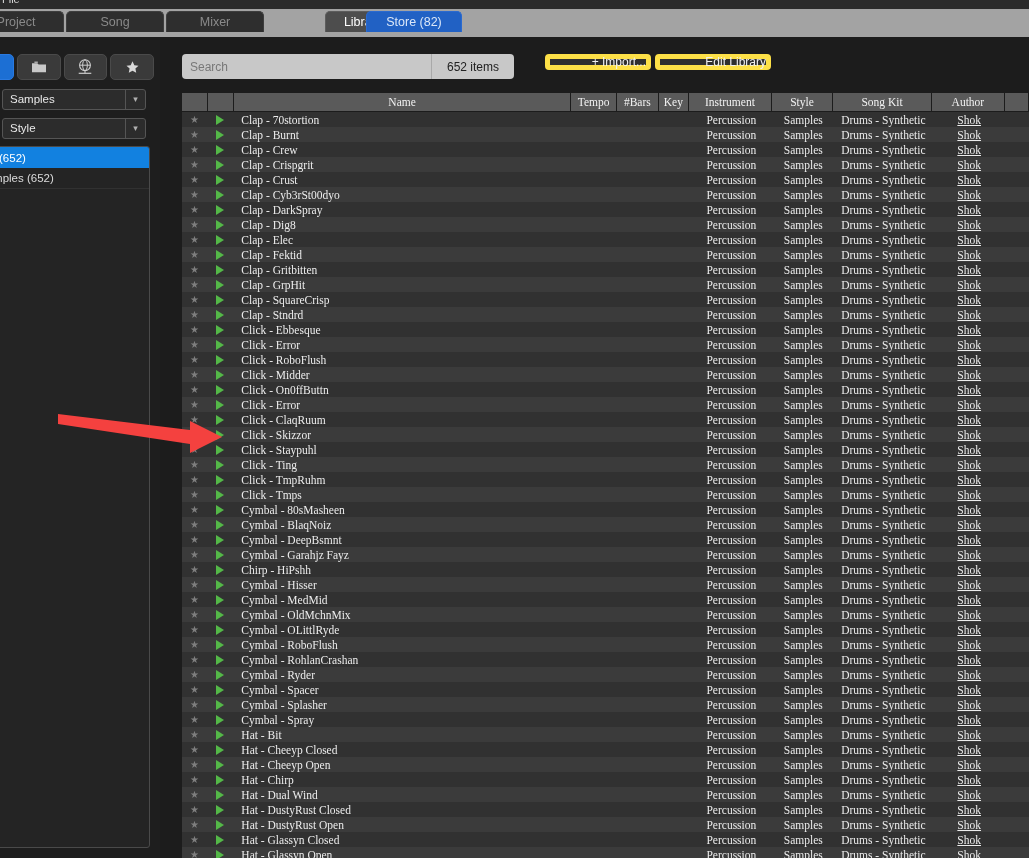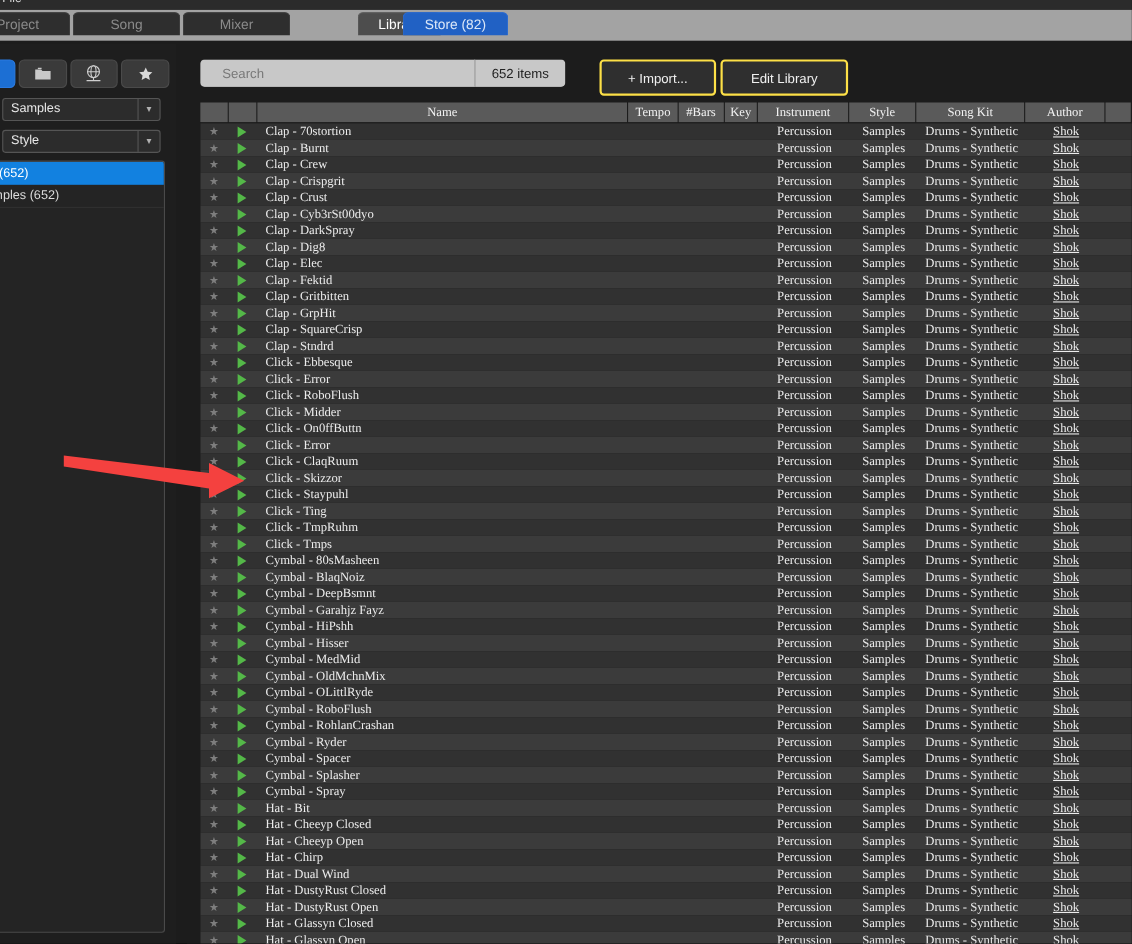--- a/index.html
+++ b/index.html
@@ -100,34 +100,34 @@
     width: 859px; height: 818px; background: #1c1c1c;
   }
 
   .toolbar { position: absolute; left: 12px; top: 14px; height: 25px; width: 840px; }
   .search-wrap {
     position: absolute; left: 0; top: 0; width: 332px; height: 25px;
     display: flex; border-radius: 4px; overflow: hidden;
   }
   .search-input {
     flex: 1; background: #c8c8c8; border: none;
-    font-size: 12px; color: #b91c1c; padding: 0 20px;
+    font-size: 12px; color: #b91c1c; padding: 0 8px;
     font-family: "Liberation Sans", sans-serif;
     border-right: 1px solid #a9a9a9;
   }
   .search-input::placeholder { color: #787878; }
   .items-count {
     width: 82px; background: #c8c8c8;
     display: flex; align-items: center; justify-content: center;
     font-size: 12px; color: #222;
   }
   .tb-btn {
-    position: absolute; top: 0; height: 33px;
-    background: #2f2f2f; border: 2px solid #fde047; border-radius: 4px;
-    display: flex; align-items: center; justify-content: center;
+    position: absolute; top: 0; height: 16px;
+    background: #2f2f2f; border: 5px solid #fde047; border-radius: 4px;
+    display: flex; align-items: center; justify-content: flex-end;
     color: #f0f0f0; font-size: 12px;
   }
   .tb-btn.import { left: 363px; width: 106px; }
   .tb-btn.edit { left: 473px; width: 116px; }
 
   
   .table {
     position: absolute; left: 12px; top: 53px; width: 847px; bottom: 0;
     overflow: hidden;
     font-family: Liberation Serif, serif;
@@ -808,21 +808,21 @@
             <div class="cell c-author w-author">
               <span>Shok</span>
             </div>
             <div class="cell c-mid w-end"></div>
           </div>
           <div class="row odd">
             <div class="cell c-star w-star">★</div>
             <div class="cell c-play w-play">
               <div class="play-tri"></div>
             </div>
-            <div class="cell c-name w-name">Cymbal - HiPshh</div>
+            <div class="cell c-name w-name">Chirp - HiPshh</div>
             <div class="cell c-mid w-tempo"></div>
             <div class="cell c-mid w-bars"></div>
             <div class="cell c-mid w-key"></div>
             <div class="cell c-mid w-instr">Percussion</div>
             <div class="cell c-mid w-style">Samples</div>
             <div class="cell c-mid w-kit">Drums - Synthetic</div>
             <div class="cell c-author w-author">
               <span>Shok</span>
             </div>
             <div class="cell c-mid w-end"></div>

